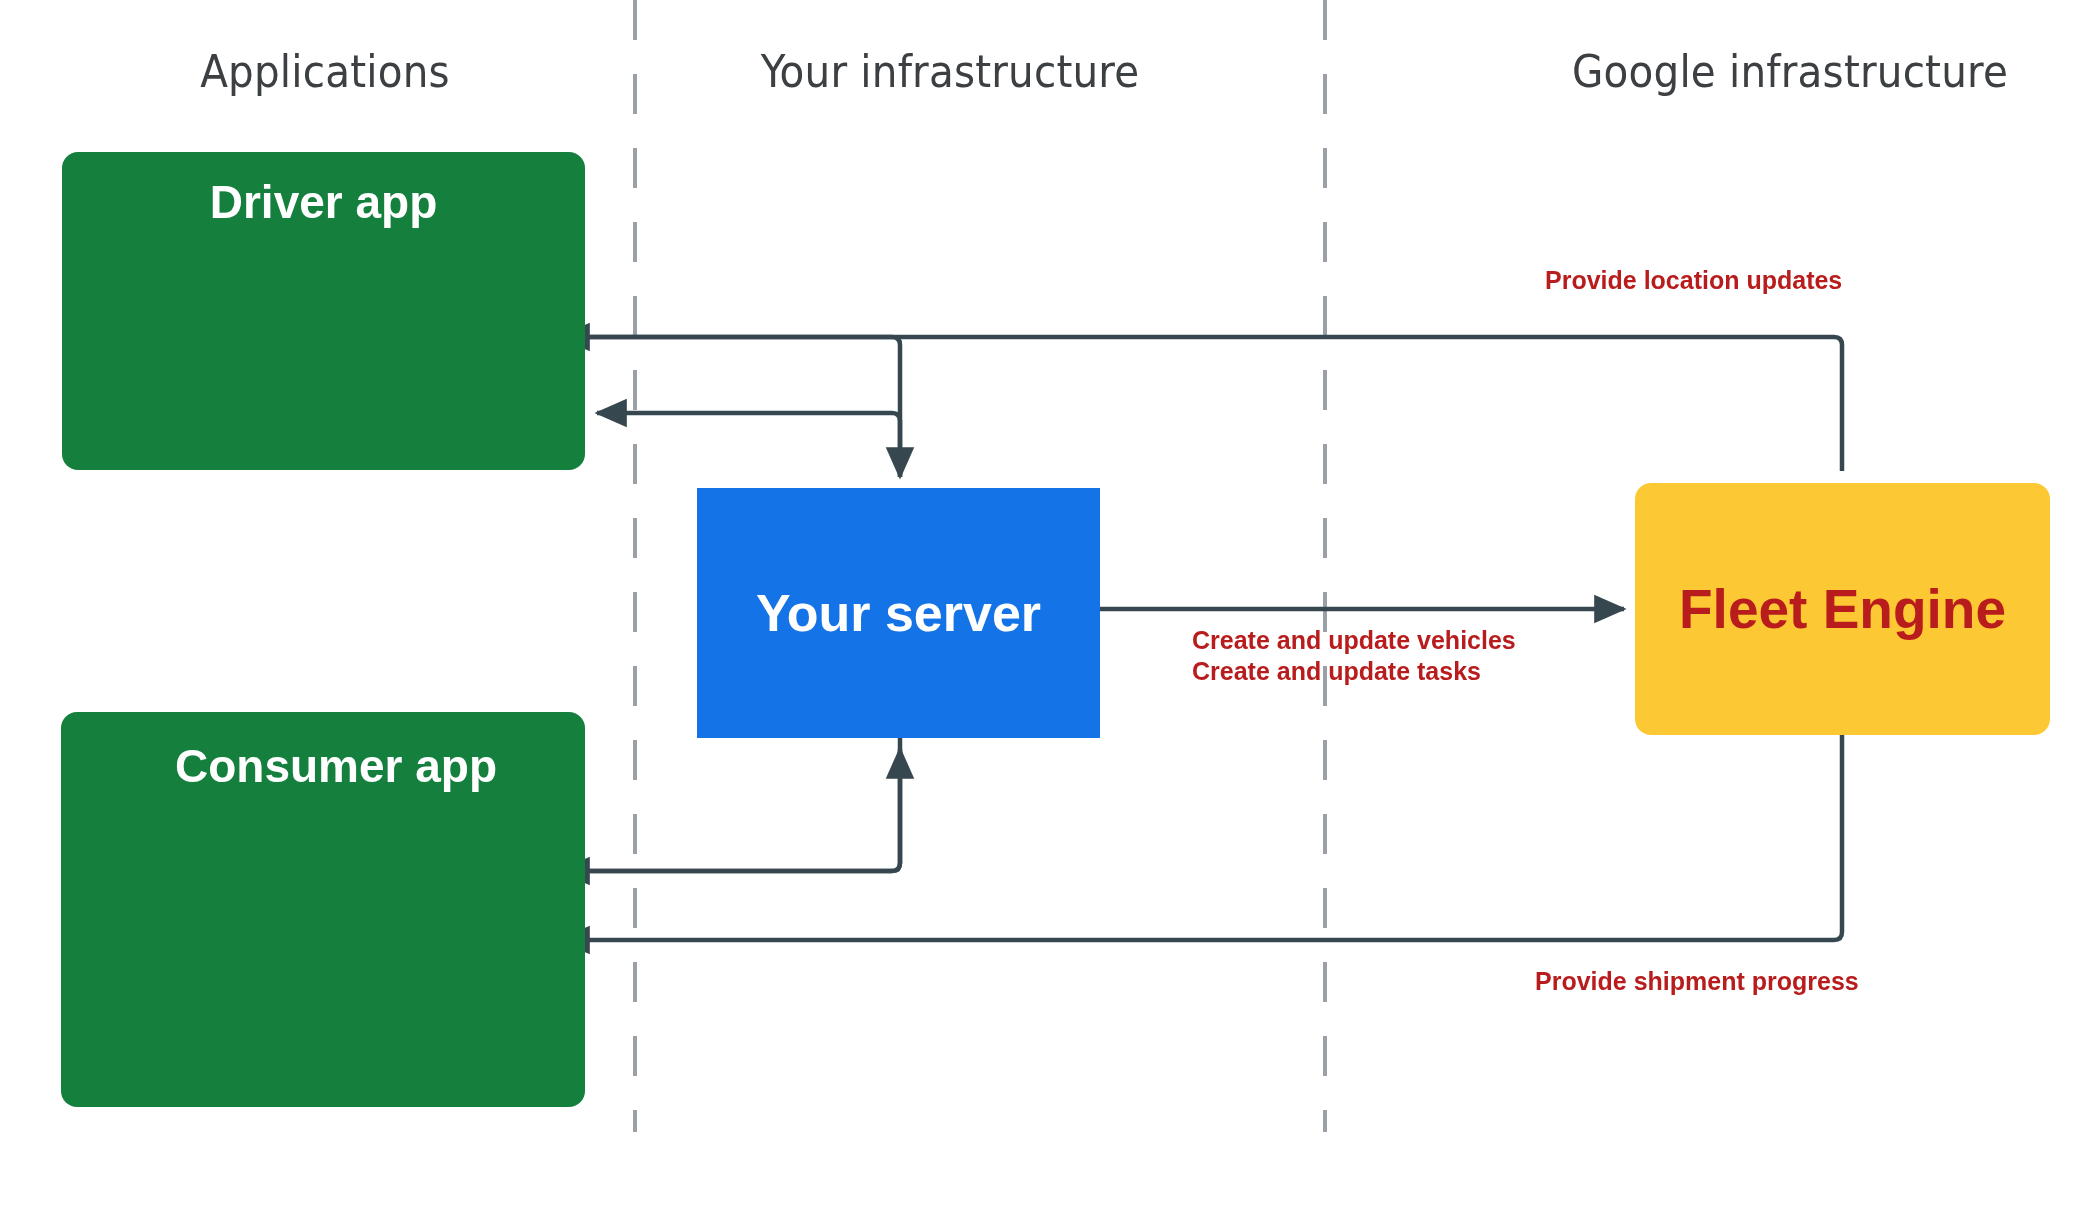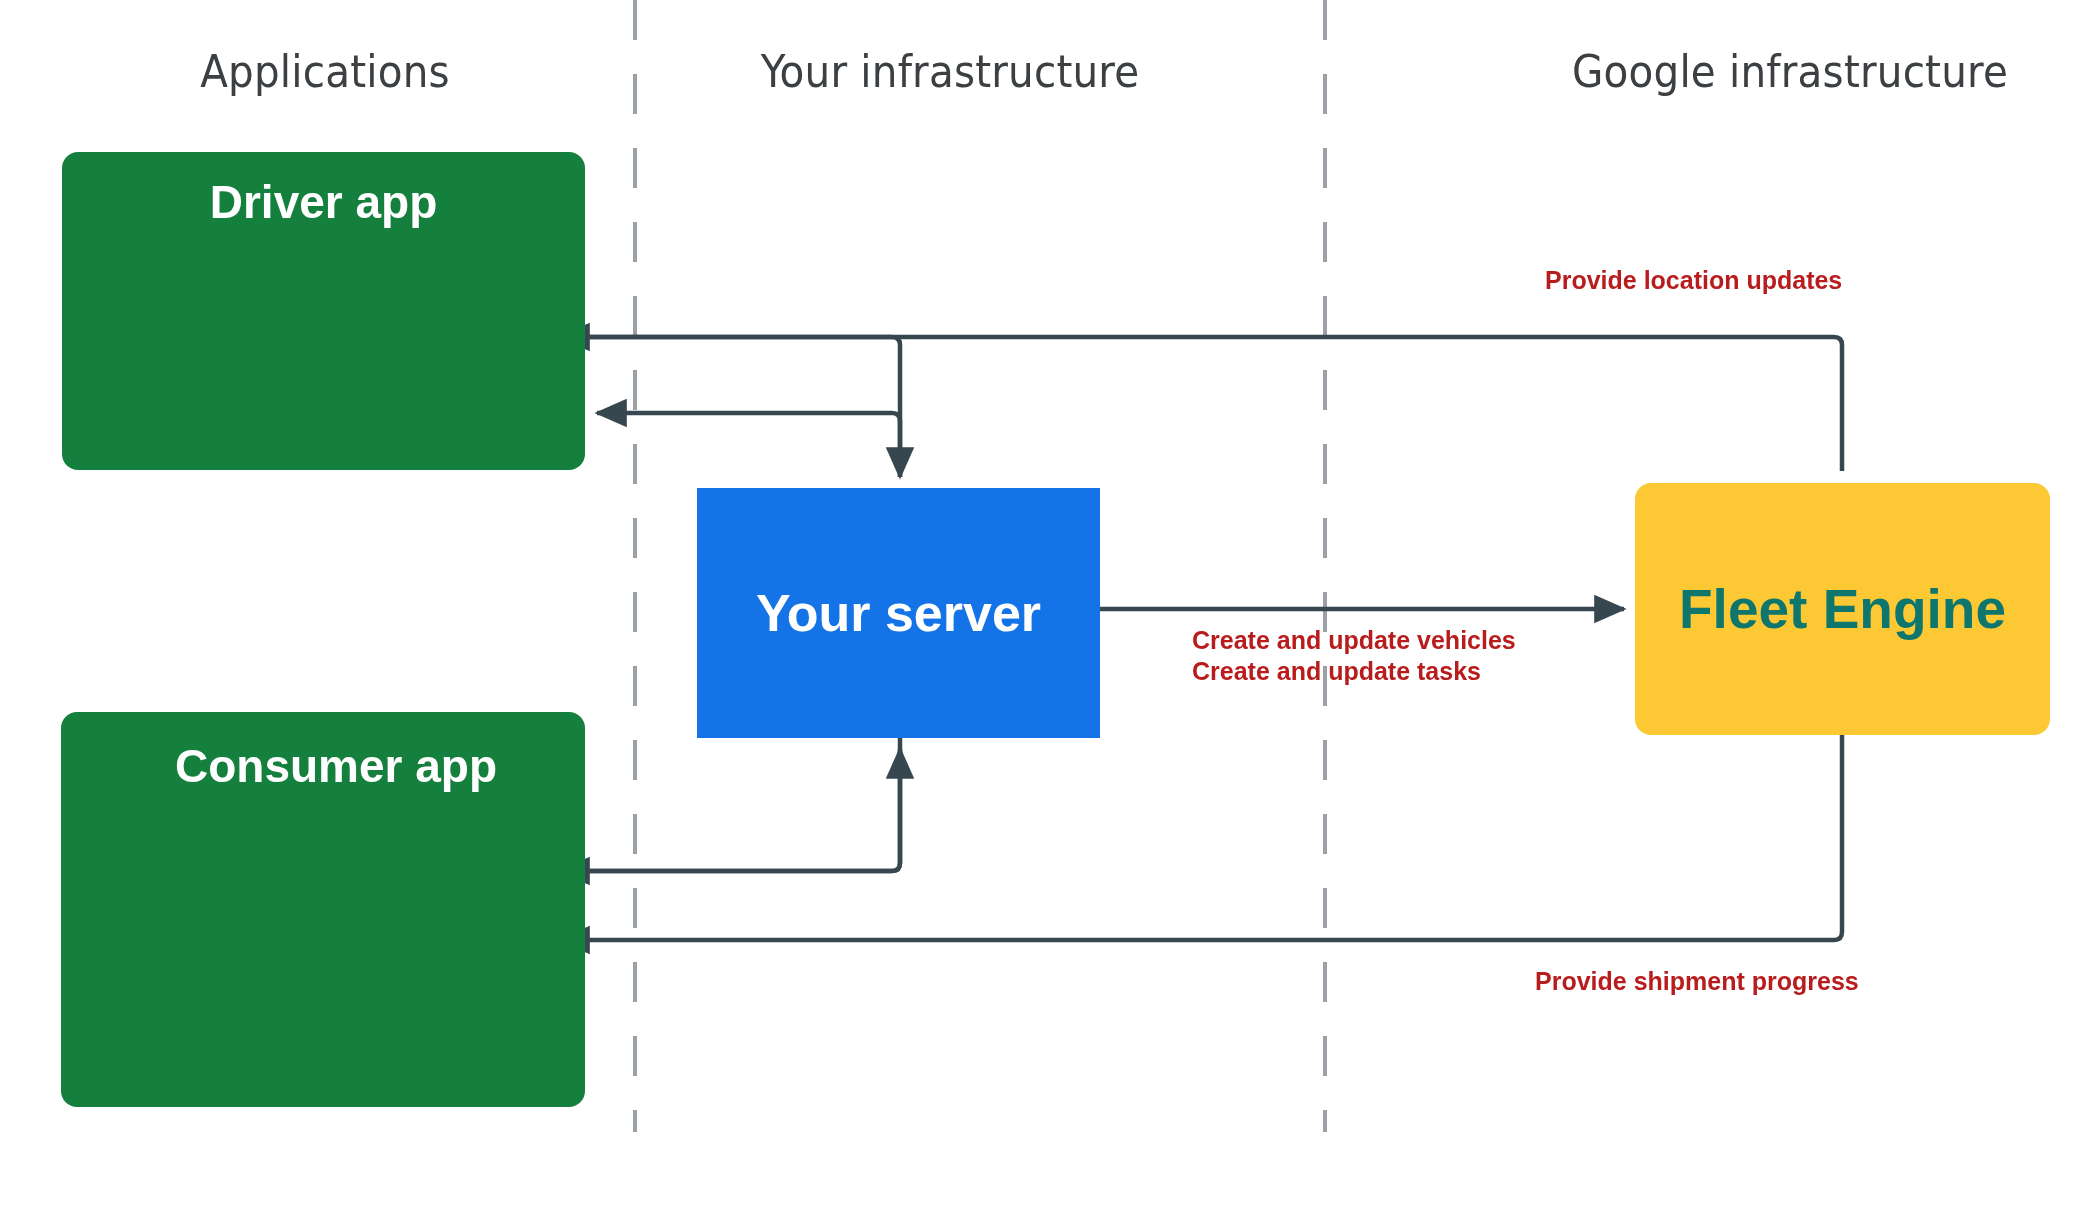--- a/index.html
+++ b/index.html
@@ -87,21 +87,21 @@
     font-size: 52px;
     white-space: nowrap;
   }
   .engine-box {
     background: #fcc934;
     border-radius: 16px;
     justify-content: center;
     align-items: center;
   }
   .engine-label {
-    color: #0f766e;
+    color: #b91c1c;
     font-weight: bold;
     font-size: 55px;
     white-space: nowrap;
   }
 
   
   #driver-app   { left: 62px;   top: 152px; width: 523px; height: 318px; }
   #driver-title { margin-top: 26px; }
   #driver-sdk   { left: 50px;   top: 110px; width: 436px; height: 158px; }
 

